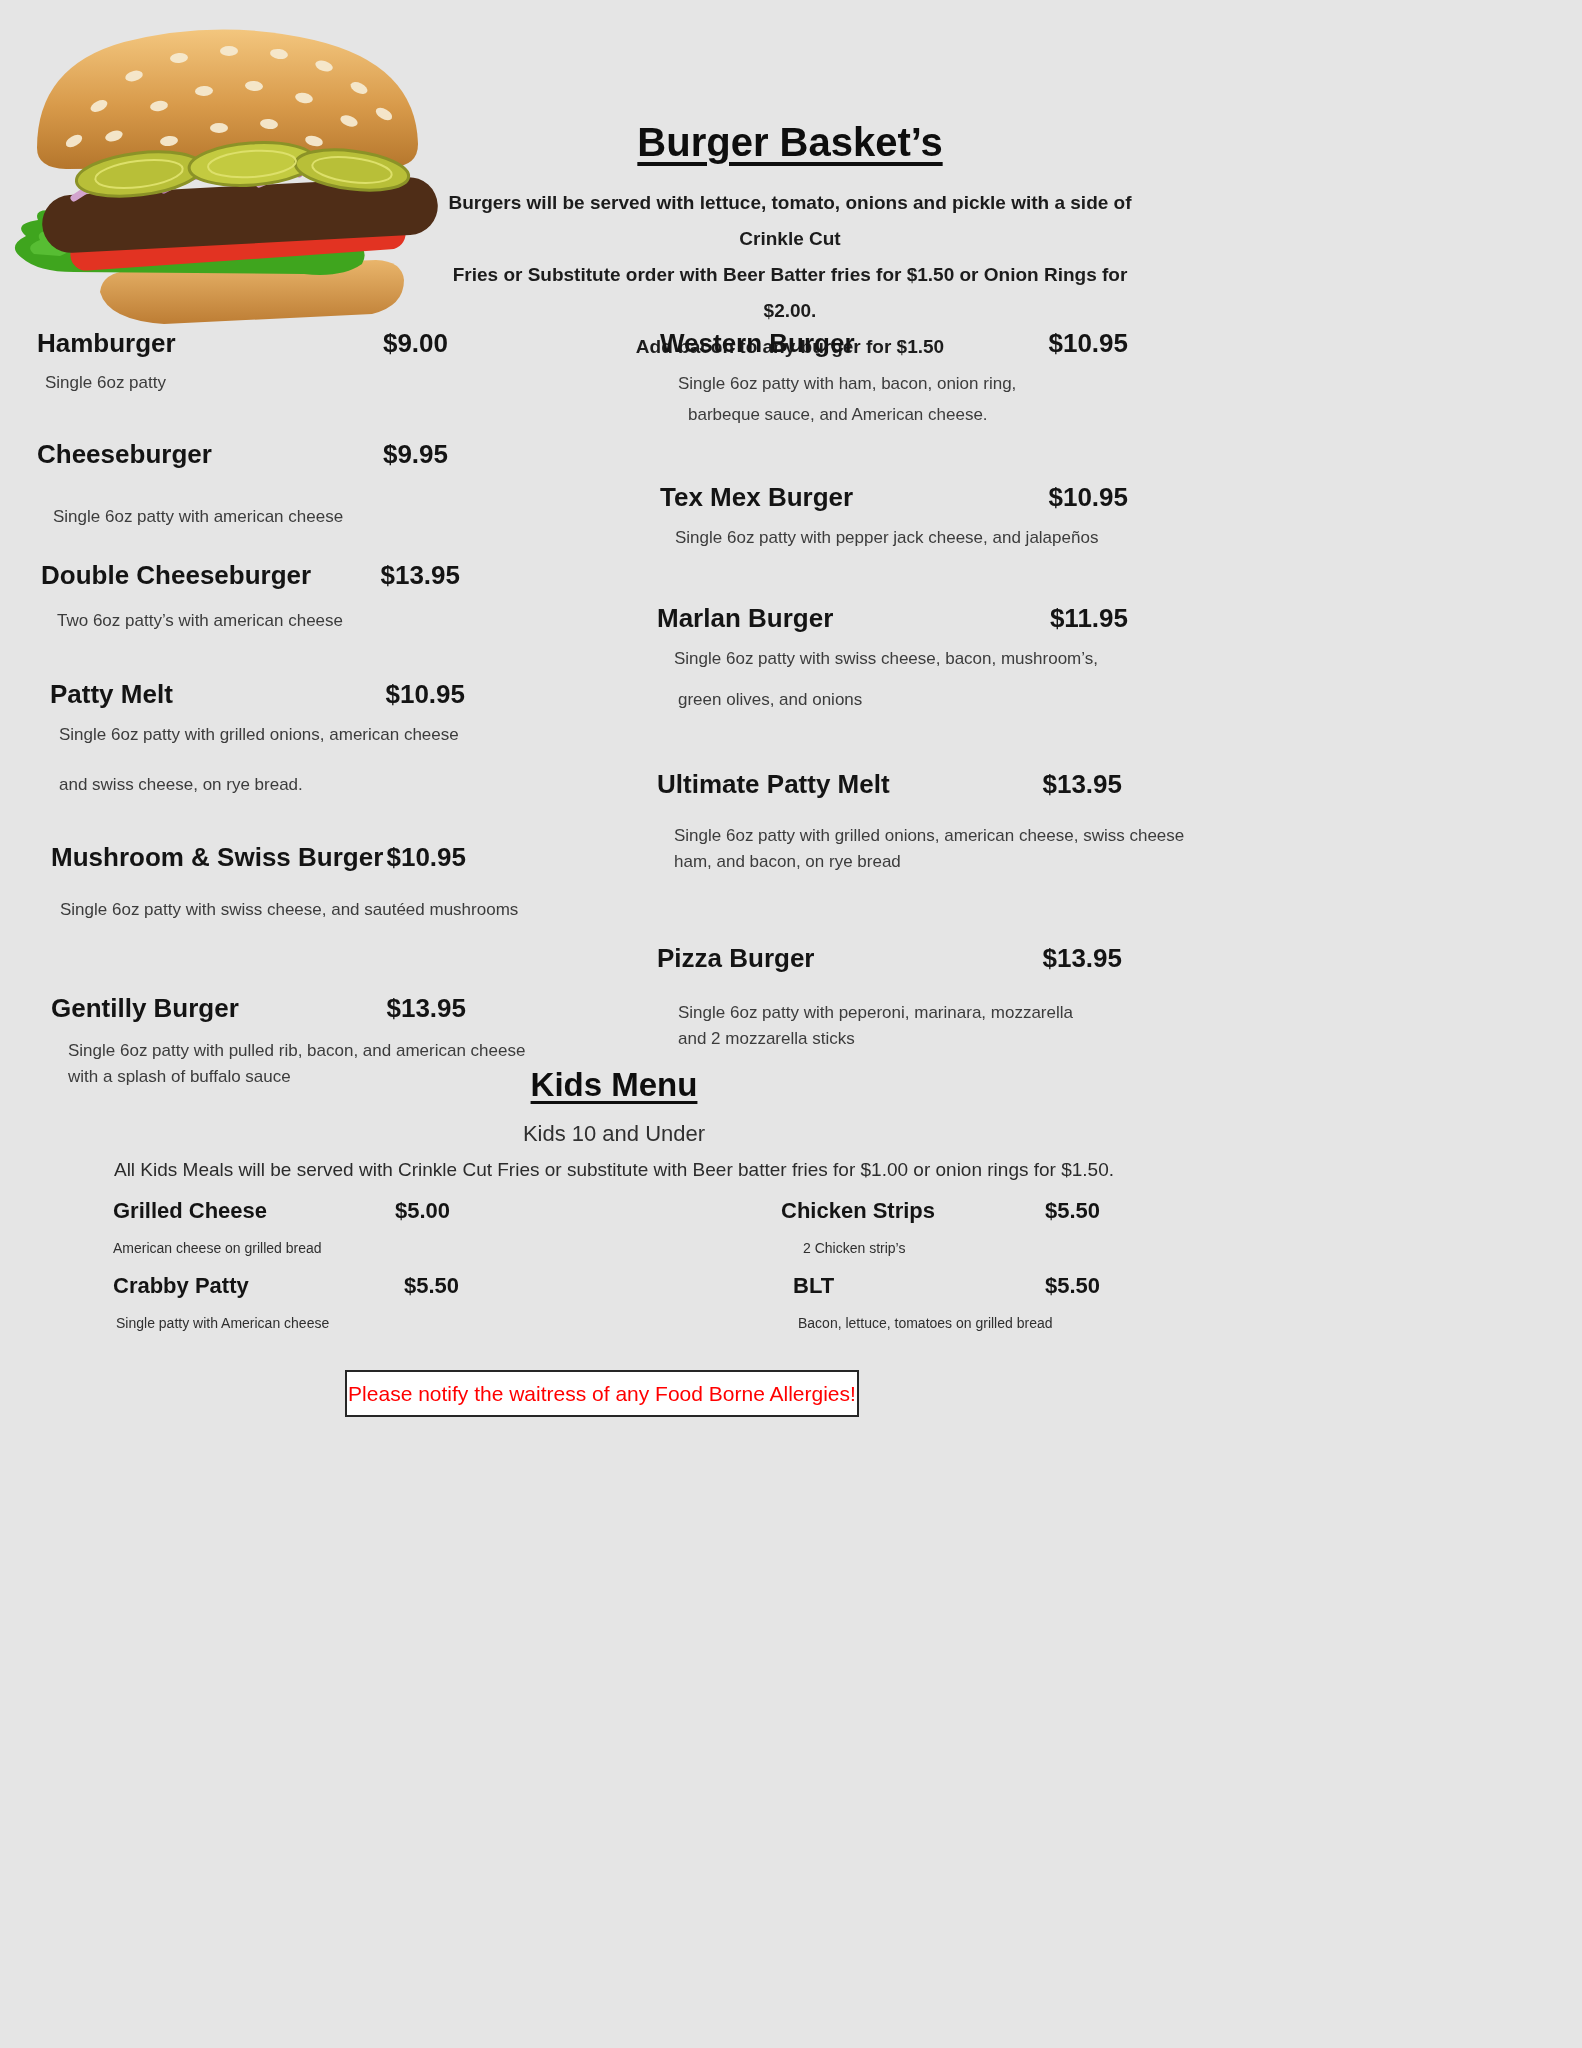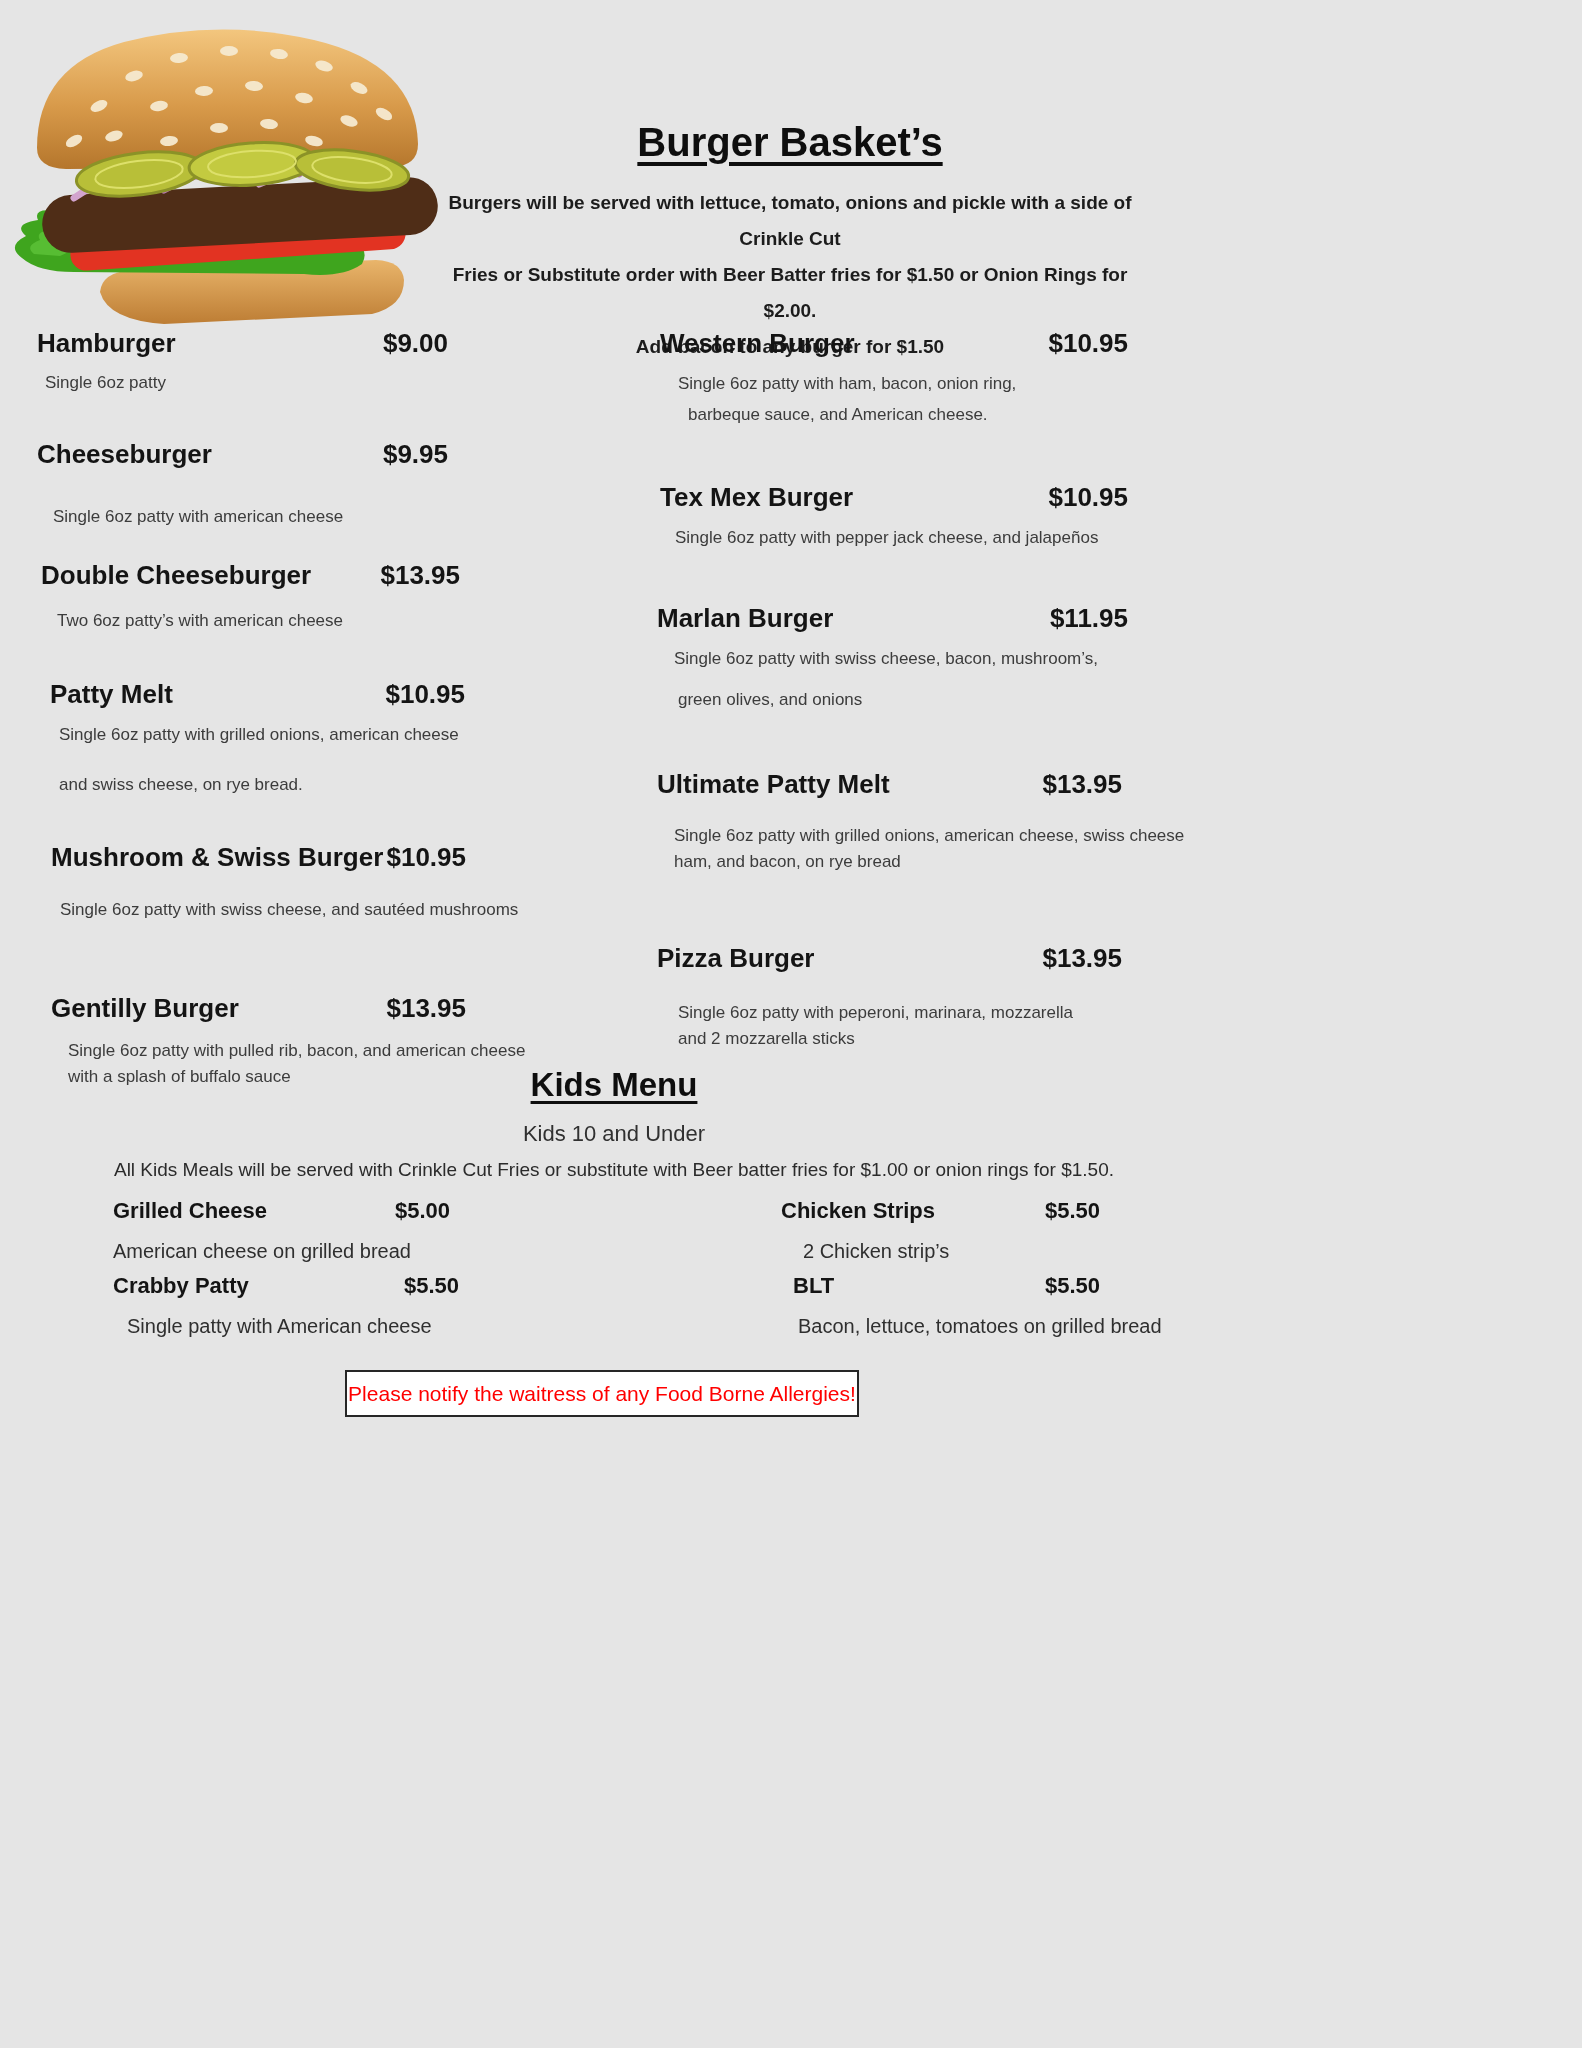--- a/index.html
+++ b/index.html
@@ -14,21 +14,21 @@
   .mi{position:absolute;}
   .row{display:flex;justify-content:space-between;align-items:baseline;}
   .nm,.pr{font-size:26px;font-weight:bold;color:#141414;white-space:nowrap;}
   .ds{font-size:17px;color:#3c3c3c;line-height:24px;white-space:nowrap;}
 
   .kids-hdr{position:absolute;left:0;top:1066px;width:1228px;text-align:center;}
   .kids-title{margin:0;font-size:33px;font-weight:bold;color:#0e0e0e;text-decoration:underline;text-underline-offset:5px;}
   .kids-sub{margin-top:17px;font-size:22px;color:#303030;}
   .kids-note{margin-top:12px;font-size:19px;color:#2b2b2b;}
   .knm,.kpr{font-size:22px;font-weight:bold;color:#141414;white-space:nowrap;}
-  .kds{font-size:20px;color:#2f2f2f;margin-top:16px;white-space:nowrap;}
+  .kds{font-size:14px;color:#2f2f2f;margin-top:16px;white-space:nowrap;}
 
   .notice{position:absolute;left:345px;top:1370px;width:510px;height:43px;border:2px solid #262626;display:flex;align-items:center;justify-content:center;background:#fff;}
   .notice span{font-size:21px;color:#ff0000;}
 </style>
 </head>
 <body>
 
 <div class="page">
 
   <svg class="burger" width="460" height="340" viewBox="0 0 460 340" aria-hidden="true">
@@ -216,21 +216,21 @@
       <span class="kpr">$5.50</span>
     </div>
     <div class="kds" style="margin-left:22px;">2 Chicken strip’s</div>
   </div>
 
   <div class="mi" style="left:113px;top:1273px;">
     <div class="row" style="width:346px;">
       <span class="knm">Crabby Patty</span>
       <span class="kpr">$5.50</span>
     </div>
-    <div class="kds" style="margin-left:14px;">Single patty with American cheese</div>
+    <div class="kds" style="margin-left:3px;">Single patty with American cheese</div>
   </div>
 
   <div class="mi" style="left:793px;top:1273px;">
     <div class="row" style="width:307px;">
       <span class="knm">BLT</span>
       <span class="kpr">$5.50</span>
     </div>
     <div class="kds" style="margin-left:5px;">Bacon, lettuce, tomatoes on grilled bread</div>
   </div>
 

